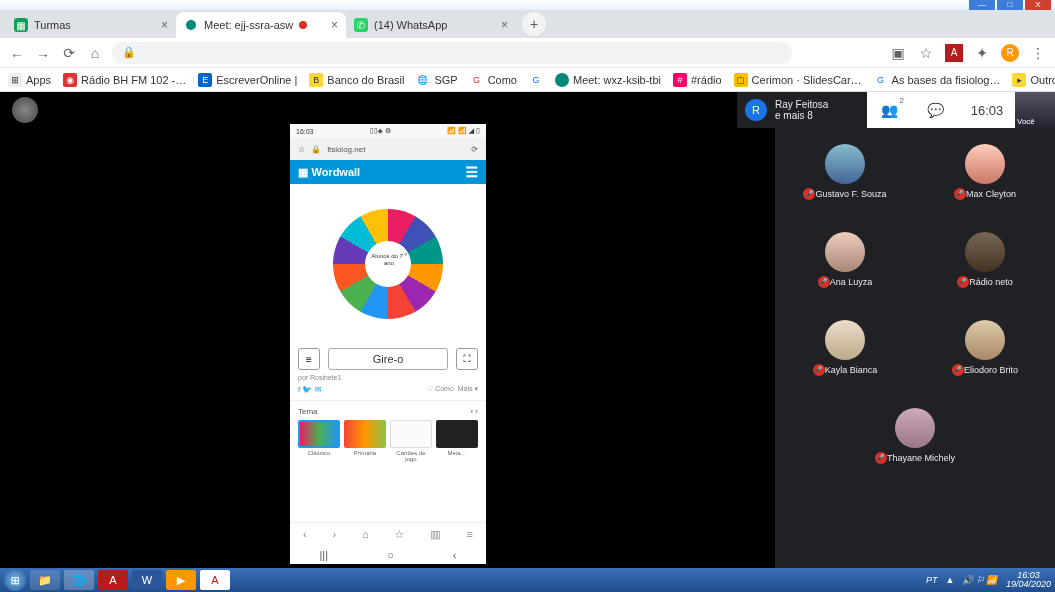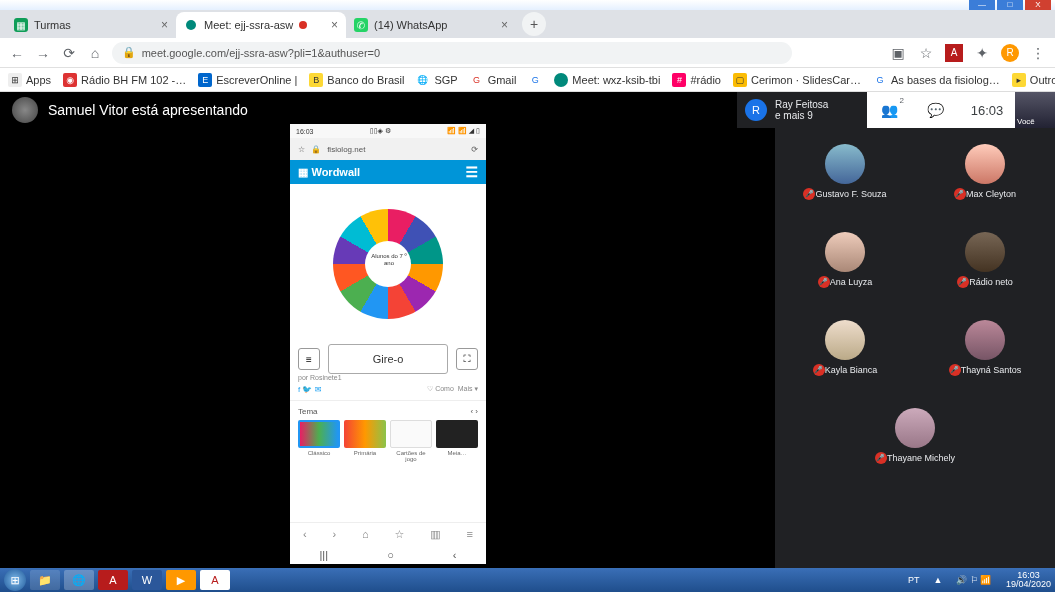--- a/index.html
+++ b/index.html
@@ -56,21 +56,21 @@
 .ph-url .lock{font-size:8px;}
 .ph-url .ref{margin-left:auto;}
 .ww-bar{height:24px;background:#0095d8;color:#fff;display:flex;align-items:center;justify-content:space-between;padding:0 8px;font-size:11px;font-weight:bold;}
 .ww-ham{font-size:14px;}
 .wheel-area{height:160px;background:#fff;display:flex;align-items:center;justify-content:center;position:relative;}
 .wheel{width:110px;height:110px;border-radius:50%;background:conic-gradient(#e91e63 0 30deg,#3f51b5 30deg 60deg,#009688 60deg 90deg,#ff9800 90deg 120deg,#9c27b0 120deg 150deg,#f44336 150deg 180deg,#2196f3 180deg 210deg,#4caf50 210deg 240deg,#ff5722 240deg 270deg,#673ab7 270deg 300deg,#00bcd4 300deg 330deg,#ffc107 330deg 360deg);position:relative;}
 .wheel::after{content:"";position:absolute;inset:32px;border-radius:50%;background:#fff;}
 .wheel-lbl{position:absolute;font-size:6px;text-align:center;color:#333;line-height:1.1;z-index:1;}
 .spin-row{height:30px;display:flex;align-items:center;padding:0 8px;gap:8px;}
 .spin-menu,.spin-full{width:22px;height:22px;border:1px solid #999;border-radius:3px;display:flex;align-items:center;justify-content:center;font-size:10px;}
-.spin-btn{flex:1;height:30px;border:1px solid #aaa;border-radius:3px;display:flex;align-items:center;justify-content:center;font-size:11px;color:#333;}
+.spin-btn{flex:1;height:22px;border:1px solid #aaa;border-radius:3px;display:flex;align-items:center;justify-content:center;font-size:11px;color:#333;}
 .ww-title-row{padding:4px 8px;display:flex;align-items:center;justify-content:space-between;}
 .ww-title{font-size:10px;font-weight:bold;color:#333;}
 .share-btn{font-size:7px;border:1px solid #aaa;padding:2px 6px;border-radius:2px;color:#555;}
 .ww-author{font-size:7px;color:#888;padding:0 8px 4px;}
 .ww-social{font-size:8px;padding:0 8px 6px;color:#1da1f2;display:flex;justify-content:space-between;}
 .ww-social .right{color:#888;font-size:7px;}
 .ww-tema{border-top:1px solid #eee;padding:6px 8px;}
 .tema-hd{font-size:8px;color:#555;display:flex;justify-content:space-between;margin-bottom:4px;}
 .tema-row{display:flex;gap:4px;}
 .tema-card{width:42px;}
@@ -106,21 +106,21 @@
 .taskbar{position:absolute;bottom:0;left:0;right:0;height:24px;background:linear-gradient(#3a6fb7,#1f4e8c);display:flex;align-items:center;padding:0 4px;gap:4px;}
 .tb-btn{width:30px;height:20px;border-radius:2px;display:flex;align-items:center;justify-content:center;font-size:11px;color:#fff;}
 .start{background:radial-gradient(circle,#7db9e8,#1e5799);border-radius:50%;width:22px;height:22px;}
 .tb-exp{background:rgba(255,255,255,0.15);}
 .tb-chrome{background:rgba(255,255,255,0.25);}
 .tb-app{background:rgba(255,255,255,0.15);}
 .tb-app.pdf{background:#b71c1c;}
 .tb-app.word{background:#2b579a;}
 .tb-app.media{background:#ff9800;}
 .tb-app.a{background:#fff;color:#b71c1c;}
-.tray{margin-left:auto;display:flex;align-items:center;gap:14px;color:#fff;font-size:9px;}
+.tray{margin-left:auto;display:flex;align-items:center;gap:8px;color:#fff;font-size:9px;font-style:italic;}
 .tray-time{text-align:center;line-height:1;}
 </style>
 </head>
 <body>
 
 <div class="win-titlebar">
   <div class="win-btn win-min">—</div>
   <div class="win-btn win-max">□</div>
   <div class="win-btn win-close">X</div>
 </div>
@@ -145,21 +145,20 @@
   <div class="newtab">+</div>
 </div>
 
 <div class="url-bar">
   <span class="nav-icn">←</span>
   <span class="nav-icn">→</span>
   <span class="nav-icn">⟳</span>
   <span class="nav-icn">⌂</span>
   <div class="omnibox">
     <span>🔒</span>
-    <span>meet.google.com/ejj-ssra-asw?pli=1&amp;authuser=0</span>
   </div>
   <div class="url-right">
     <span class="nav-icn">▣</span>
     <span class="nav-icn">☆</span>
     <span class="ext-pdf">A</span>
     <span class="nav-icn">✦</span>
     <span class="ext-r">R</span>
     <span class="nav-icn">⋮</span>
   </div>
 </div>
@@ -180,21 +179,21 @@
   <span class="bm">
       <span class="bm-ico" style="background:#fdd835">B</span>
       <span>Banco do Brasil</span>
     </span>
   <span class="bm">
       <span class="bm-ico">🌐</span>
       <span>SGP</span>
     </span>
   <span class="bm">
       <span class="bm-ico" style="color:#d93025">G</span>
-      <span>Gmail</span>
+      <span>Como</span>
     </span>
   <span class="bm">
       <span class="bm-ico" style="color:#1a73e8">G</span>
     </span>
   <span class="bm">
       <span class="bm-ico" style="background:#00897b;border-radius:50%"></span>
       <span>Meet: wxz-ksib-tbi</span>
     </span>
   <span class="bm">
       <span class="bm-ico" style="background:#f06;color:#fff">#</span>
@@ -210,29 +209,28 @@
     </span>
   <span class="bm bm-right">
       <span class="bm-ico" style="background:#fdd835">▸</span>
       <span>Outros favoritos</span>
     </span>
 </div>
 
 <div class="meet">
   <div class="present-bar">
     <div class="avatar-sm"></div>
-    <span>Samuel Vitor está apresentando</span>
   </div>
 
   <div class="top-ctrl">
     <div class="pin-tile">
       <div class="pin-av">R</div>
       <div>
         <div>Ray Feitosa</div>
-        <div>e mais 9</div>
+        <div>e mais 8</div>
       </div>
     </div>
     <div class="ctrl-btn">
       <span>👥</span>
       <span class="ctrl-sup">2</span>
     </div>
     <div class="ctrl-btn">
         <span>💬</span>
       </div>
     <div class="clock">16:03</div>
@@ -343,24 +341,24 @@
         </div>
       </div>
     <div class="ptile">
         <div class="pav pav6"></div>
         <div class="pname">
           <span class="mute">🎤</span>
           <span>Kayla Bianca</span>
         </div>
       </div>
     <div class="ptile">
-        <div class="pav pav8"></div>
-        <div class="pname">
-          <span class="mute">🎤</span>
-          <span>Thayná Santos</span>
+        <div class="pav pav7"></div>
+        <div class="pname">
+          <span class="mute">🎤</span>
+          <span>Eliodoro Brito</span>
         </div>
       </div>
     <div class="ptile last">
         <div class="pav pav9"></div>
         <div class="pname">
           <span class="mute">🎤</span>
           <span>Thayane Michely</span>
         </div>
       </div>
   </div>

